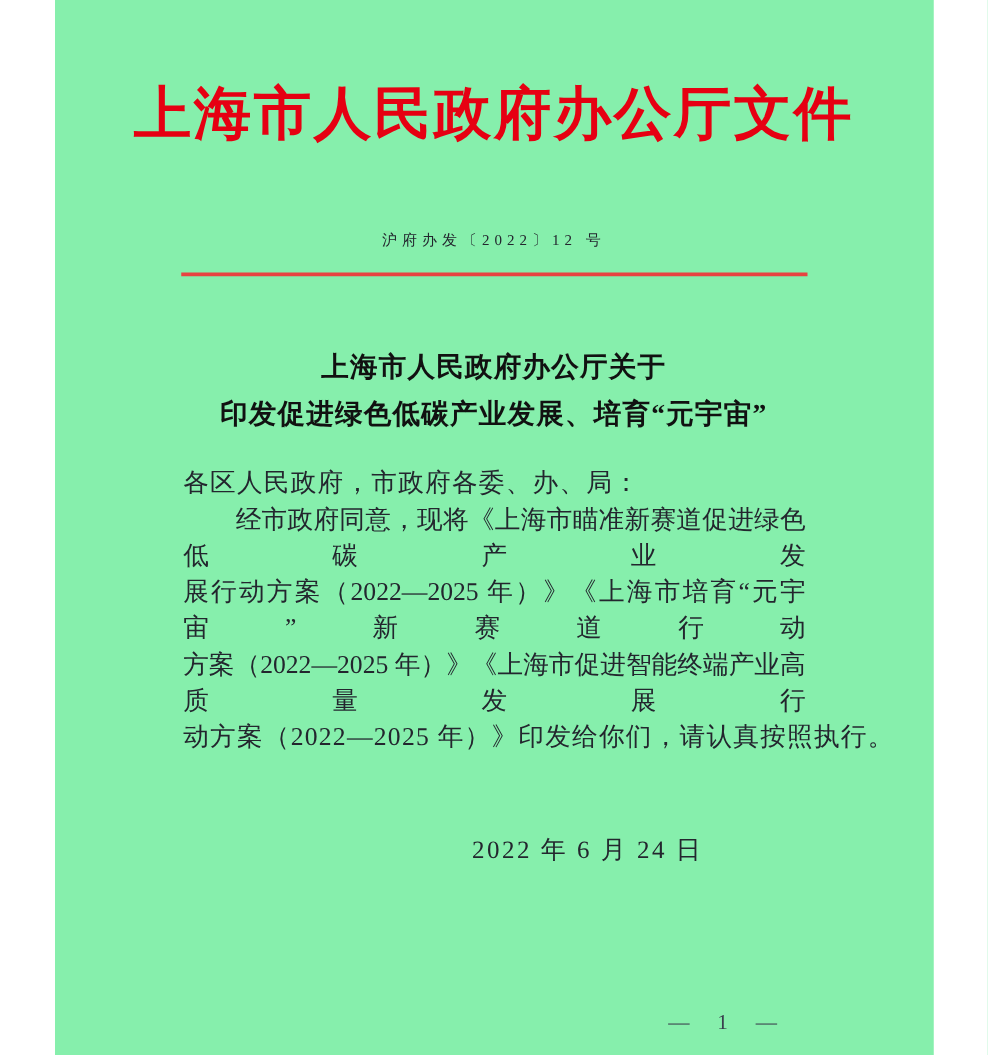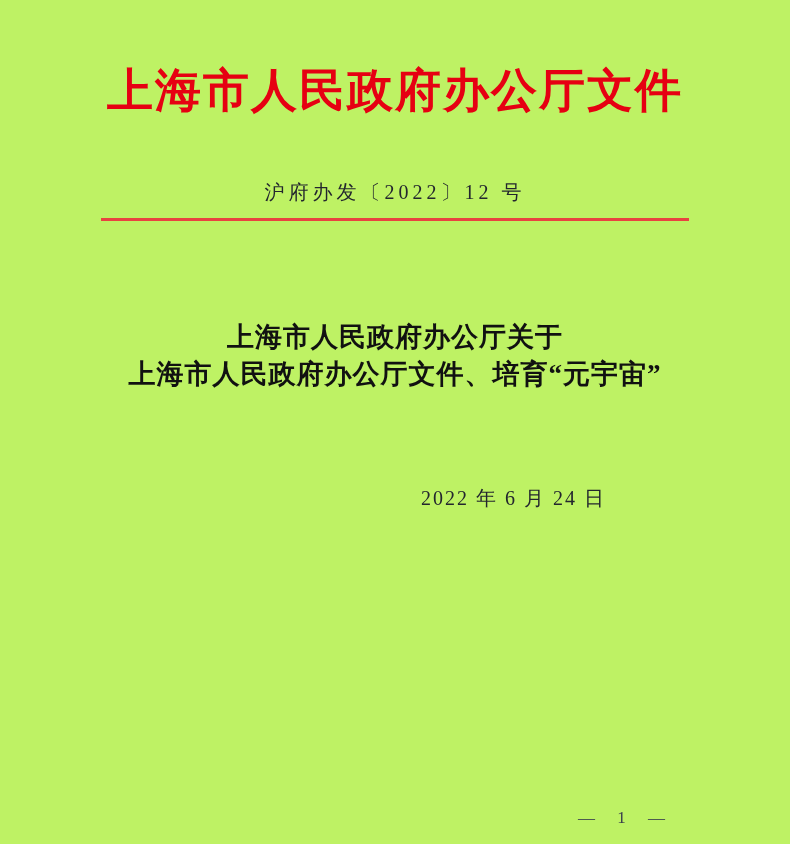--- a/index.html
+++ b/index.html
@@ -8,53 +8,53 @@
     --text-dark: #23262e;
   }
   * { margin: 0; padding: 0; box-sizing: border-box; }
   html, body { background: #ffffff; }
   body {
     font-family: "Liberation Serif", "DejaVu Serif", serif;
     color: var(--text-dark);
   }
   .page {
     position: relative;
-    width: 790px;
+    width: 703px;
     height: 844px;
     margin: 0 auto;
-    background: #bef264;
+    background: #86efac;
     overflow: hidden;
   }
   .red-header {
     padding-top: 56px;
     text-align: center;
     color: var(--header-red);
     font-size: 46px;
     font-weight: bold;
     letter-spacing: 2px;
     line-height: 70px;
     white-space: nowrap;
   }
   .doc-number {
     margin-top: 54px;
     text-align: center;
-    font-size: 20px;
+    font-size: 12px;
     line-height: 24px;
     letter-spacing: 4px;
     color: var(--text-dark);
   }
   .divider {
     margin: 14px 101px 0 101px;
     height: 3px;
     background: var(--divider-red);
   }
   .notice-title {
-    margin-top: 98px;
+    margin-top: 54px;
     text-align: center;
-    font-size: 27px;
+    font-size: 22px;
     font-weight: bold;
     line-height: 37px;
     letter-spacing: 1px;
     color: #111111;
   }
   .notice-body {
     margin: 24px 102px 0 103px;
     font-size: 20.5px;
     line-height: 29px;
     color: var(--text-dark);
@@ -66,21 +66,21 @@
   .notice-body .line.just {
     white-space: normal;
     text-align: justify;
     text-align-last: justify;
     letter-spacing: 0;
   }
   .notice-body .line.indent {
     text-indent: 2.05em;
   }
   .issue-date {
-    margin-top: 92px;
+    margin-top: 62px;
     text-align: right;
     padding-right: 184px;
     font-size: 20px;
     line-height: 26px;
     letter-spacing: 2px;
     color: var(--text-dark);
   }
   .page-number {
     position: absolute;
     right: 122px;
@@ -97,21 +97,28 @@
 <div class="page">
 
   <div class="red-header">上海市人民政府办公厅文件</div>
 
   <div class="doc-number">沪府办发〔2022〕12 号</div>
 
   <div class="divider"></div>
 
   <div class="notice-title">
     <div>上海市人民政府办公厅关于</div>
-    <div>上海市人民政府办公厅文件、培育“元宇宙”</div>
+    <div>印发促进绿色低碳产业发展、培育“元宇宙”</div>
   </div>
 
+  <div class="notice-body">
+    <div class="line">各区人民政府，市政府各委、办、局：</div>
+    <div class="line just indent">经市政府同意，现将《上海市瞄准新赛道促进绿色低碳产业发</div>
+    <div class="line just">展行动方案（2022—2025 年）》《上海市培育“元宇宙”新赛道行动</div>
+    <div class="line just">方案（2022—2025 年）》《上海市促进智能终端产业高质量发展行</div>
+    <div class="line">动方案（2022—2025 年）》印发给你们，请认真按照执行。</div>
+  </div>
 
   <div class="issue-date">2022 年 6 月 24 日</div>
 
   <div class="page-number">— 1 —</div>
 
 </div>
 
 </body></html>

